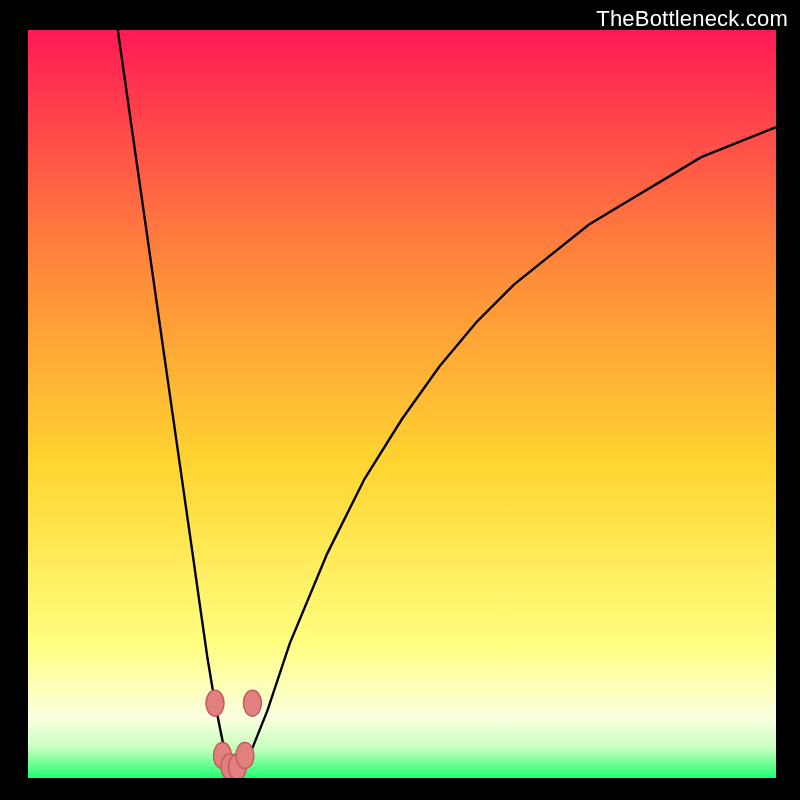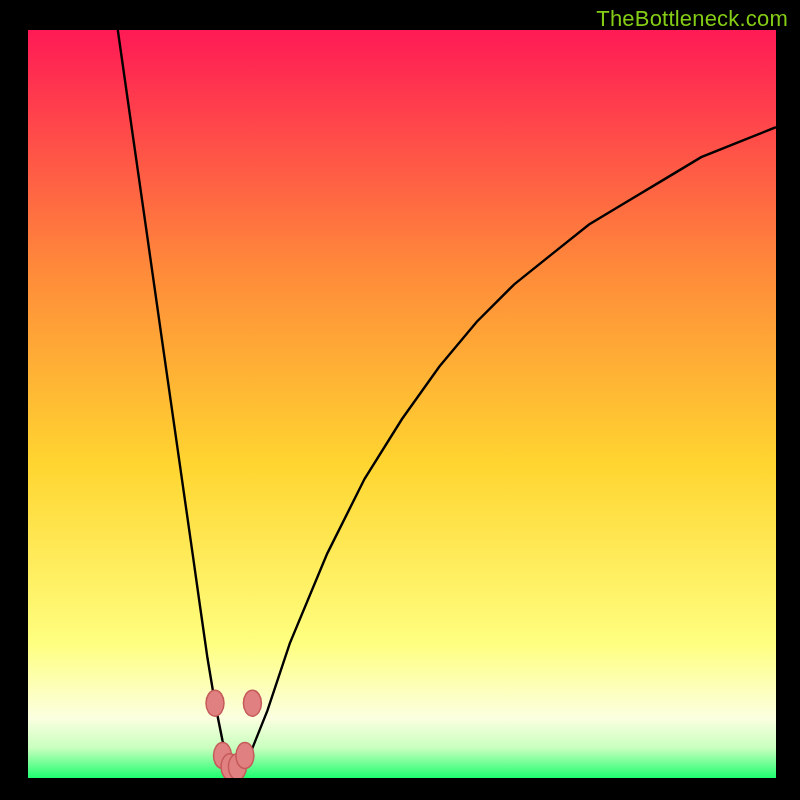--- a/index.html
+++ b/index.html
@@ -14,21 +14,21 @@
   .frame {
     position: relative;
     width: 800px;
     height: 800px;
     background: #000000;
   }
   .watermark {
     position: absolute;
     top: 6px;
     right: 12px;
-    color: #84cc16;
+    color: #ffffff;
     font-size: 22px;
     font-weight: 400;
     letter-spacing: 0.2px;
     z-index: 10;
   }
   .plot-box {
     position: absolute;
     left: 28px;
     top: 30px;
     width: 748px;

